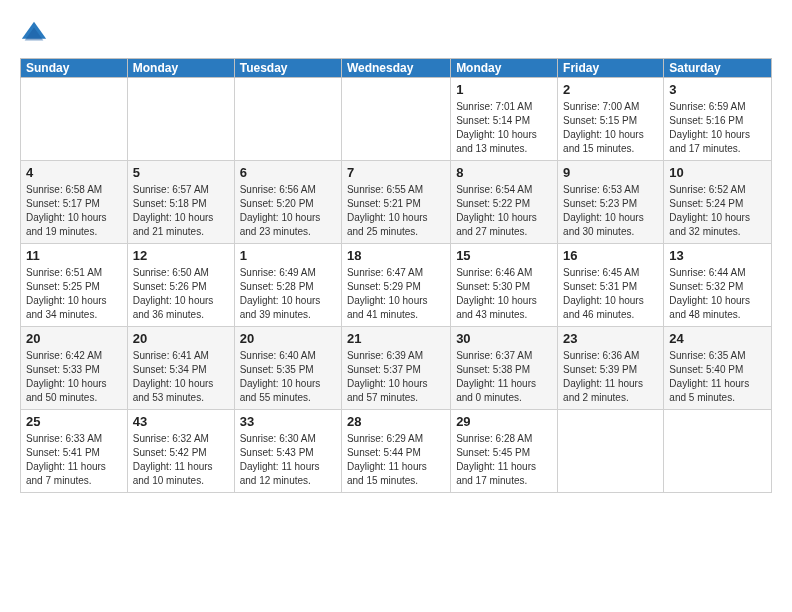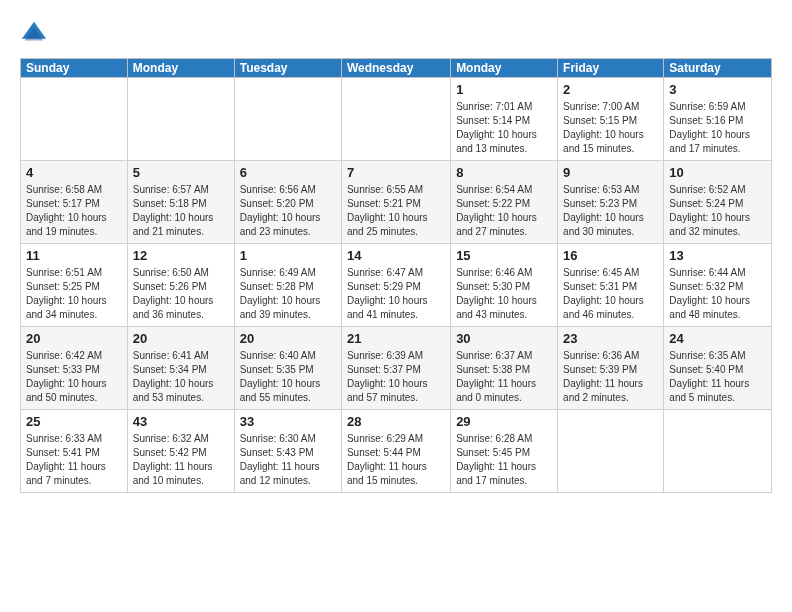--- a/index.html
+++ b/index.html
@@ -175,21 +175,21 @@
         </td>
         <td>
           <span class="day-num">12</span>
           <div class="day-info">Sunrise: 6:50 AM<br>Sunset: 5:26 PM<br>Daylight: 10 hours and 36 minutes.</div>
         </td>
         <td>
           <span class="day-num">1</span>
           <div class="day-info">Sunrise: 6:49 AM<br>Sunset: 5:28 PM<br>Daylight: 10 hours and 39 minutes.</div>
         </td>
         <td>
-          <span class="day-num">14</span>
+          <span class="day-num">18</span>
           <div class="day-info">Sunrise: 6:47 AM<br>Sunset: 5:29 PM<br>Daylight: 10 hours and 41 minutes.</div>
         </td>
         <td>
           <span class="day-num">15</span>
           <div class="day-info">Sunrise: 6:46 AM<br>Sunset: 5:30 PM<br>Daylight: 10 hours and 43 minutes.</div>
         </td>
         <td>
           <span class="day-num">16</span>
           <div class="day-info">Sunrise: 6:45 AM<br>Sunset: 5:31 PM<br>Daylight: 10 hours and 46 minutes.</div>
         </td>

